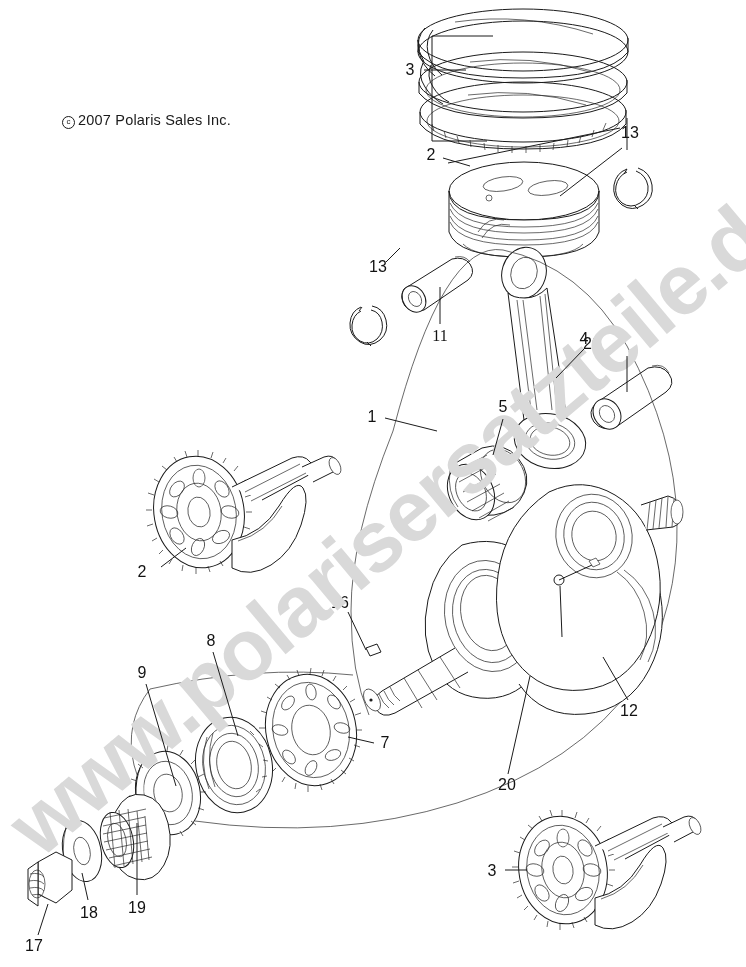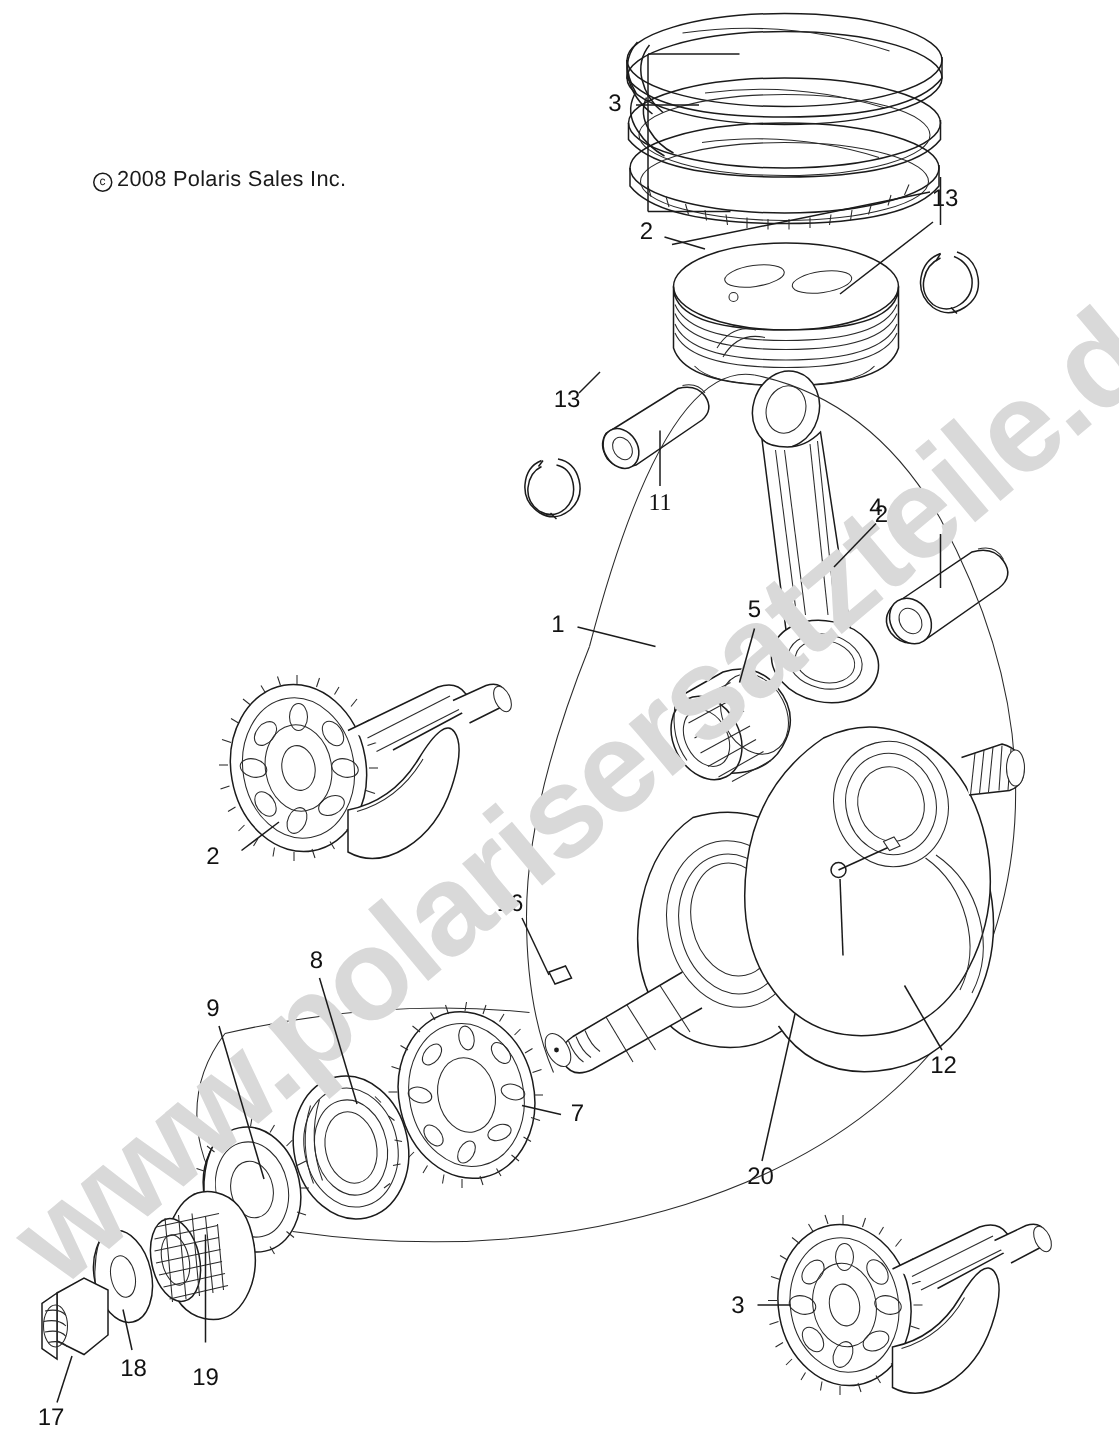--- a/index.html
+++ b/index.html
@@ -83,21 +83,21 @@
   svg .sf { stroke: #1b1b1b; fill: #ffffff; stroke-width: 1; }
   svg .sthin { stroke: #2a2a2a; fill: none; stroke-width: 0.7; }
   svg .sfthin { stroke: #2a2a2a; fill: #ffffff; stroke-width: 0.7; }
 </style>
 </head>
 <body>
 
 <div id="page">
 
   <div id="copyright">
-    <span class="c-mark">c</span><span>2008 Polaris Sales Inc.</span>
+    <span class="c-mark">c</span><span>2007 Polaris Sales Inc.</span>
   </div>
 
   <svg id="artwork" viewBox="0 0 746 967">
 
     <g>
 
       <ellipse class="s" cx="523" cy="40" rx="105" ry="31"></ellipse>
       <path class="s" d="M418 40 q0 12 6 22"></path>
 
       <path class="s" d="M418 40 L418 52 q20 26 105 26 q85 0 105 -26 L628 38"></path>
@@ -550,17 +550,17 @@
     <div class="callout-label" style="left:507px; top:785px;">20</div>
     <div class="callout-label" style="left:440px; top:336px;font-family:Liberation Serif, serif;">11</div>
     <div class="callout-label" style="left:629px; top:711px;">12</div>
     <div class="callout-label" style="left:378px; top:267px;">13</div>
     <div class="callout-label" style="left:630px; top:133px;">13</div>
     <div class="callout-label" style="left:492px; top:871px;">3</div>
     <div class="callout-label" style="left:142px; top:572px;">2</div>
     <div class="callout-label" style="left:340px; top:603px;text-align:right;">16</div>
     <div class="callout-label" style="left:34px;  top:946px;text-align:right;">17</div>
     <div class="callout-label" style="left:89px;  top:913px;">18</div>
-    <div class="callout-label" style="left:137px; top:908px;margin-top:11px;">19</div>
+    <div class="callout-label" style="left:137px; top:908px;">19</div>
     <div class="callout-label" style="left:592px; top:344px;text-align:center;">20</div>
   </div>
 
 </div>
 
 </body></html>

